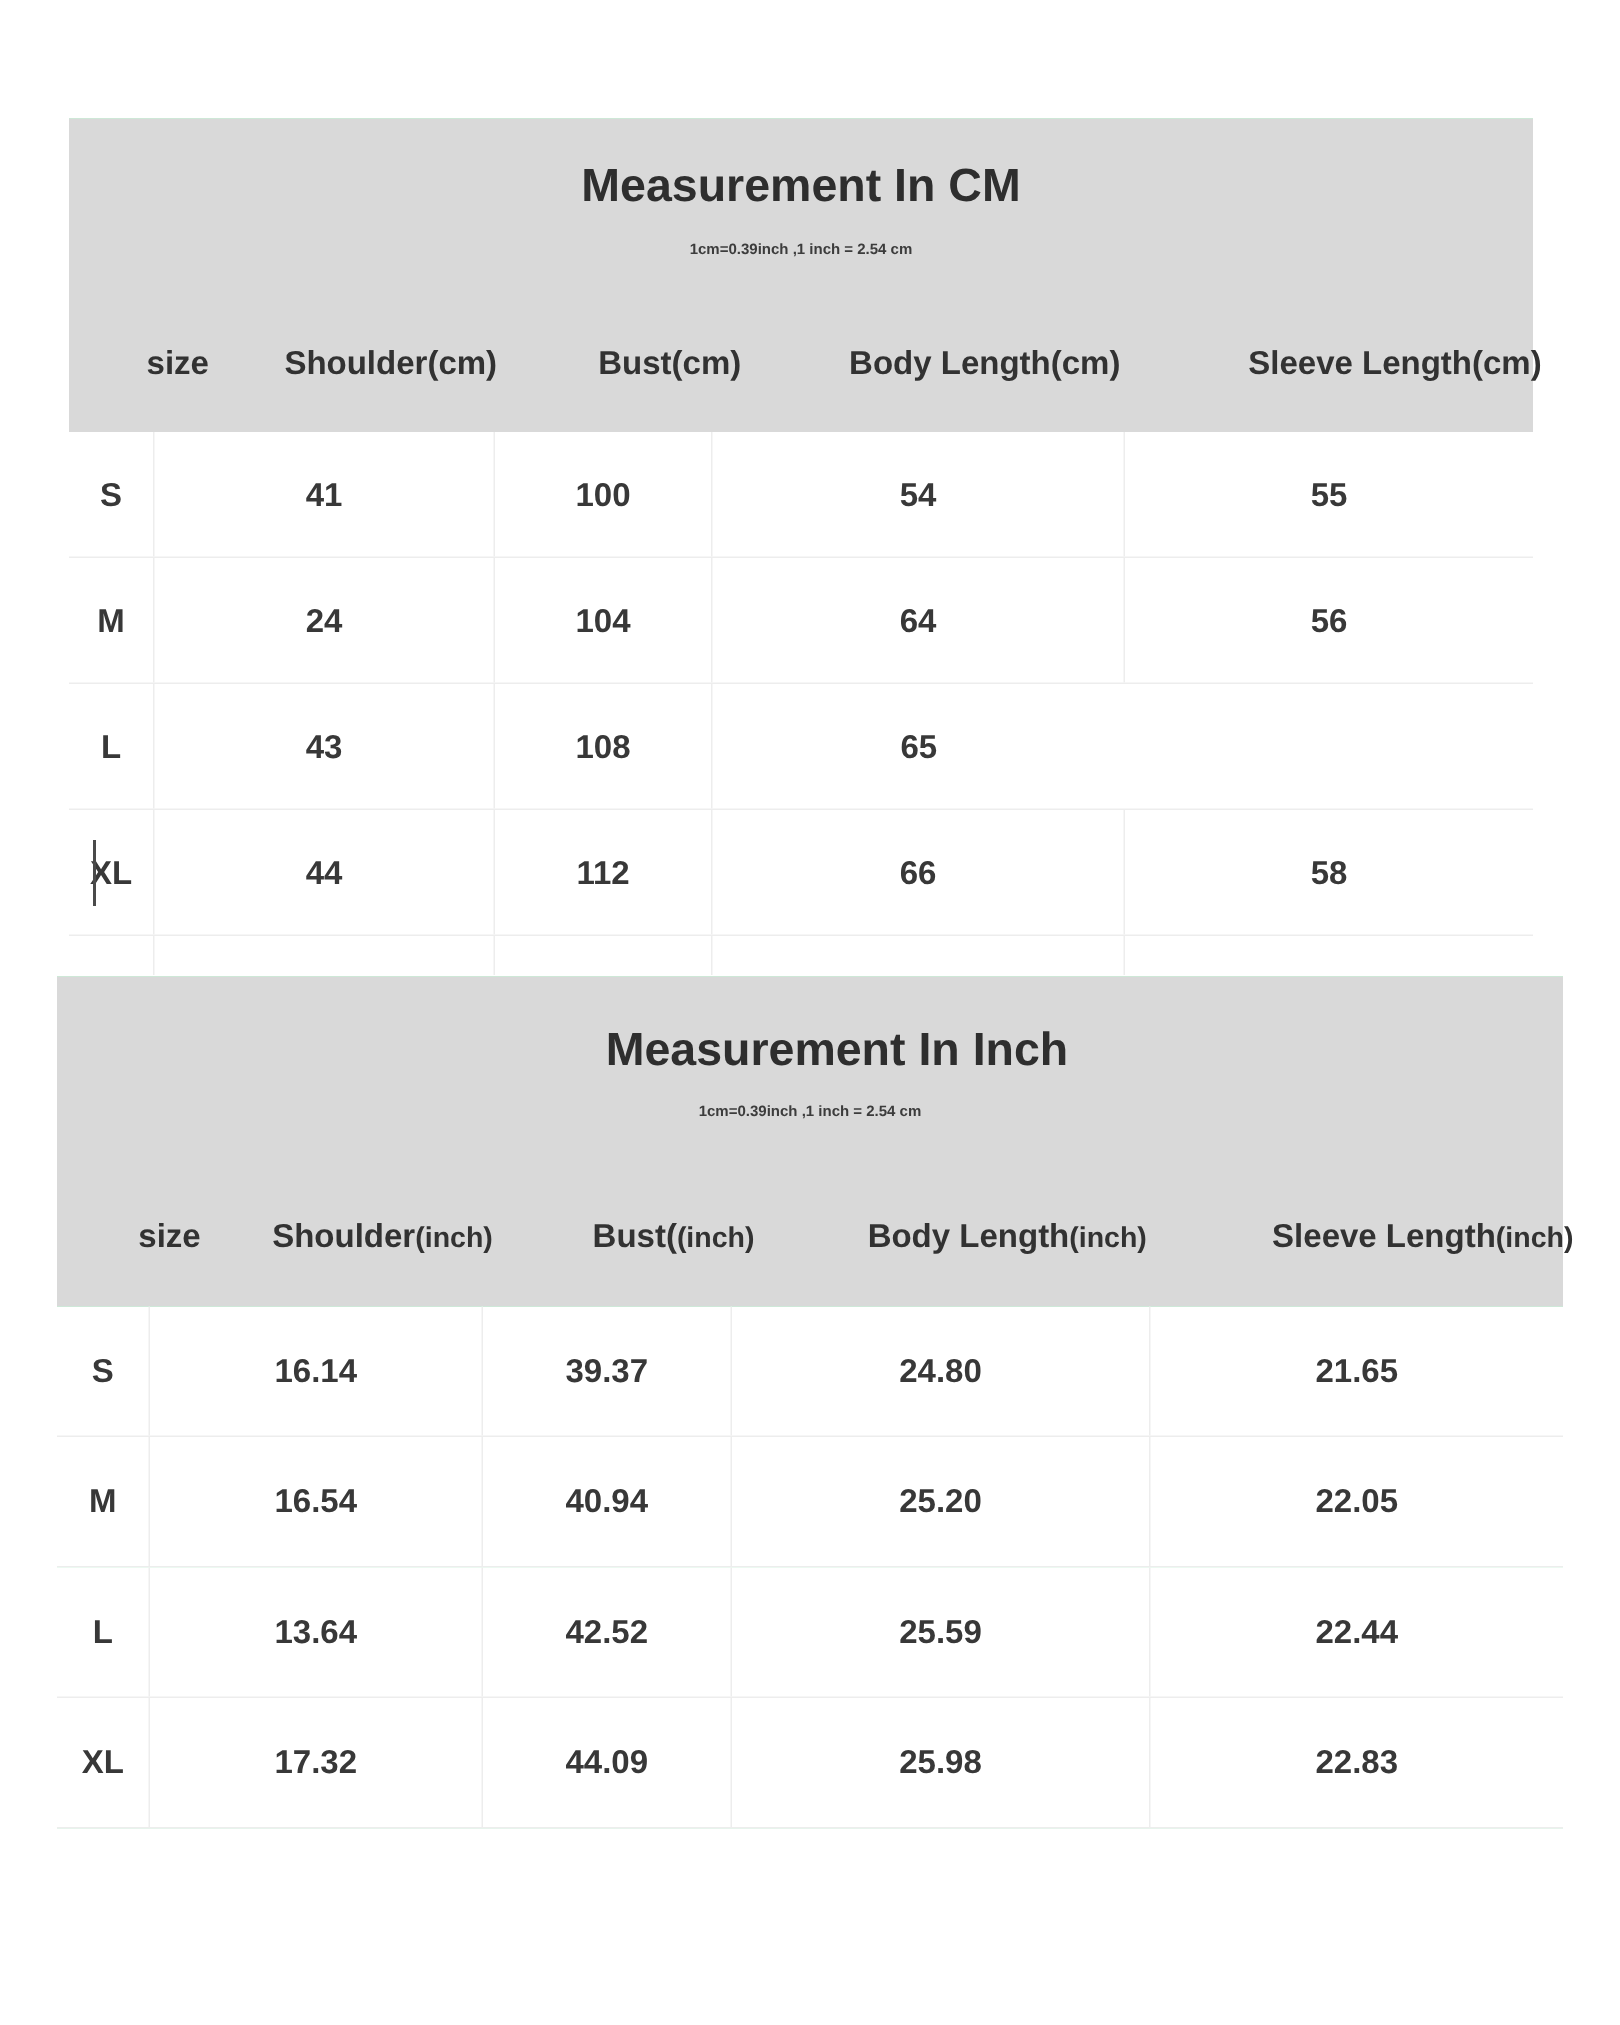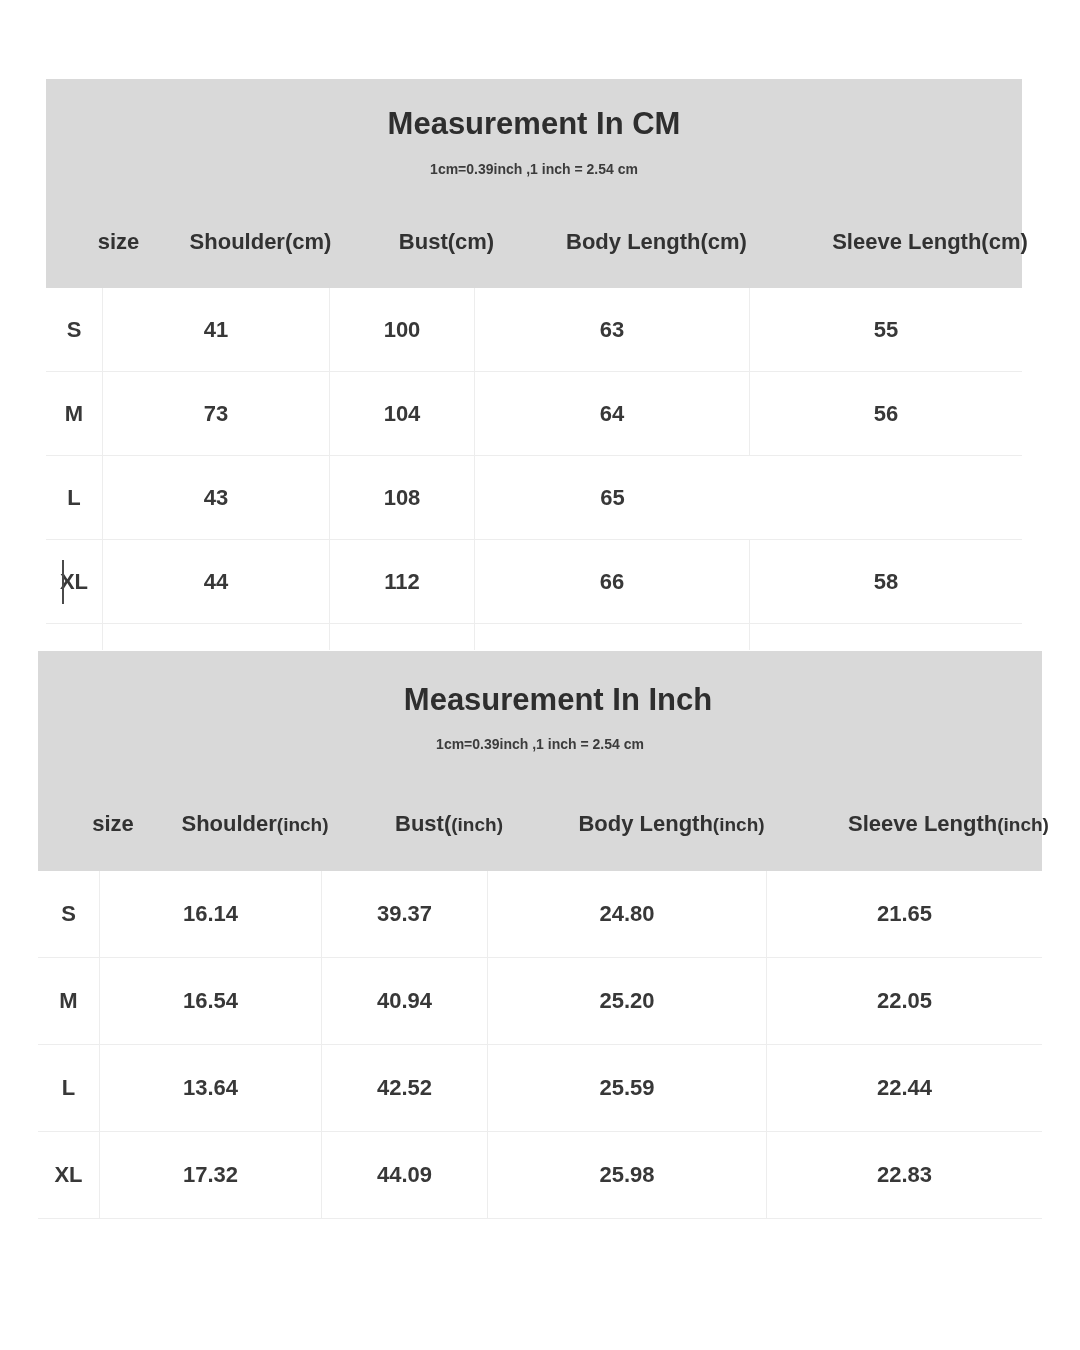--- a/index.html
+++ b/index.html
@@ -20,21 +20,21 @@
 
   .ph-title {
     position: absolute; left: 0; right: 0; text-align: center;
     font-size: 31px; font-weight: bold; color: #2e2e2e;
   }
   .t1 .ph-title { top: 27px; }
   .t2 .ph-title { top: 31px; padding-left: 36px; }
 
   .ph-sub {
     position: absolute; left: 0; right: 0; text-align: center;
-    font-size: 14px; font-weight: bold; color: #3c3c3c;
+    font-size: 10px; font-weight: bold; color: #3c3c3c;
   }
   .t1 .ph-sub { top: 82px; }
   .t2 .ph-sub { top: 85px; }
 
   .grid { display: grid; width: 100%; }
   .t1 .grid { grid-template-columns: 57px 227px 145px 275px 272px; }
   .t2 .grid { grid-template-columns: 62px 222px 166px 279px 275px; }
 
   .header-grid { position: absolute; left: 0; right: 0; margin-left: 44px; }
   .t1 .header-grid { top: 148px; }
@@ -76,26 +76,26 @@
       <div class="hcell"><span>Bust</span><span class="unit">(cm)</span></div>
       <div class="hcell"><span>Body Length</span><span class="unit">(cm)</span></div>
       <div class="hcell"><span>Sleeve Length</span><span class="unit">(cm)</span></div>
     </div>
   </div>
 
   <div class="grid row">
     <div class="cell">S</div>
     <div class="cell">41</div>
     <div class="cell">100</div>
-    <div class="cell">63</div>
+    <div class="cell">54</div>
     <div class="cell">55</div>
   </div>
   <div class="grid row">
     <div class="cell">M</div>
-    <div class="cell">73</div>
+    <div class="cell">24</div>
     <div class="cell">104</div>
     <div class="cell">64</div>
     <div class="cell">56</div>
   </div>
   <div class="grid row">
     <div class="cell">L</div>
     <div class="cell">43</div>
     <div class="cell">108</div>
     <div class="cell">65</div>
   </div>

